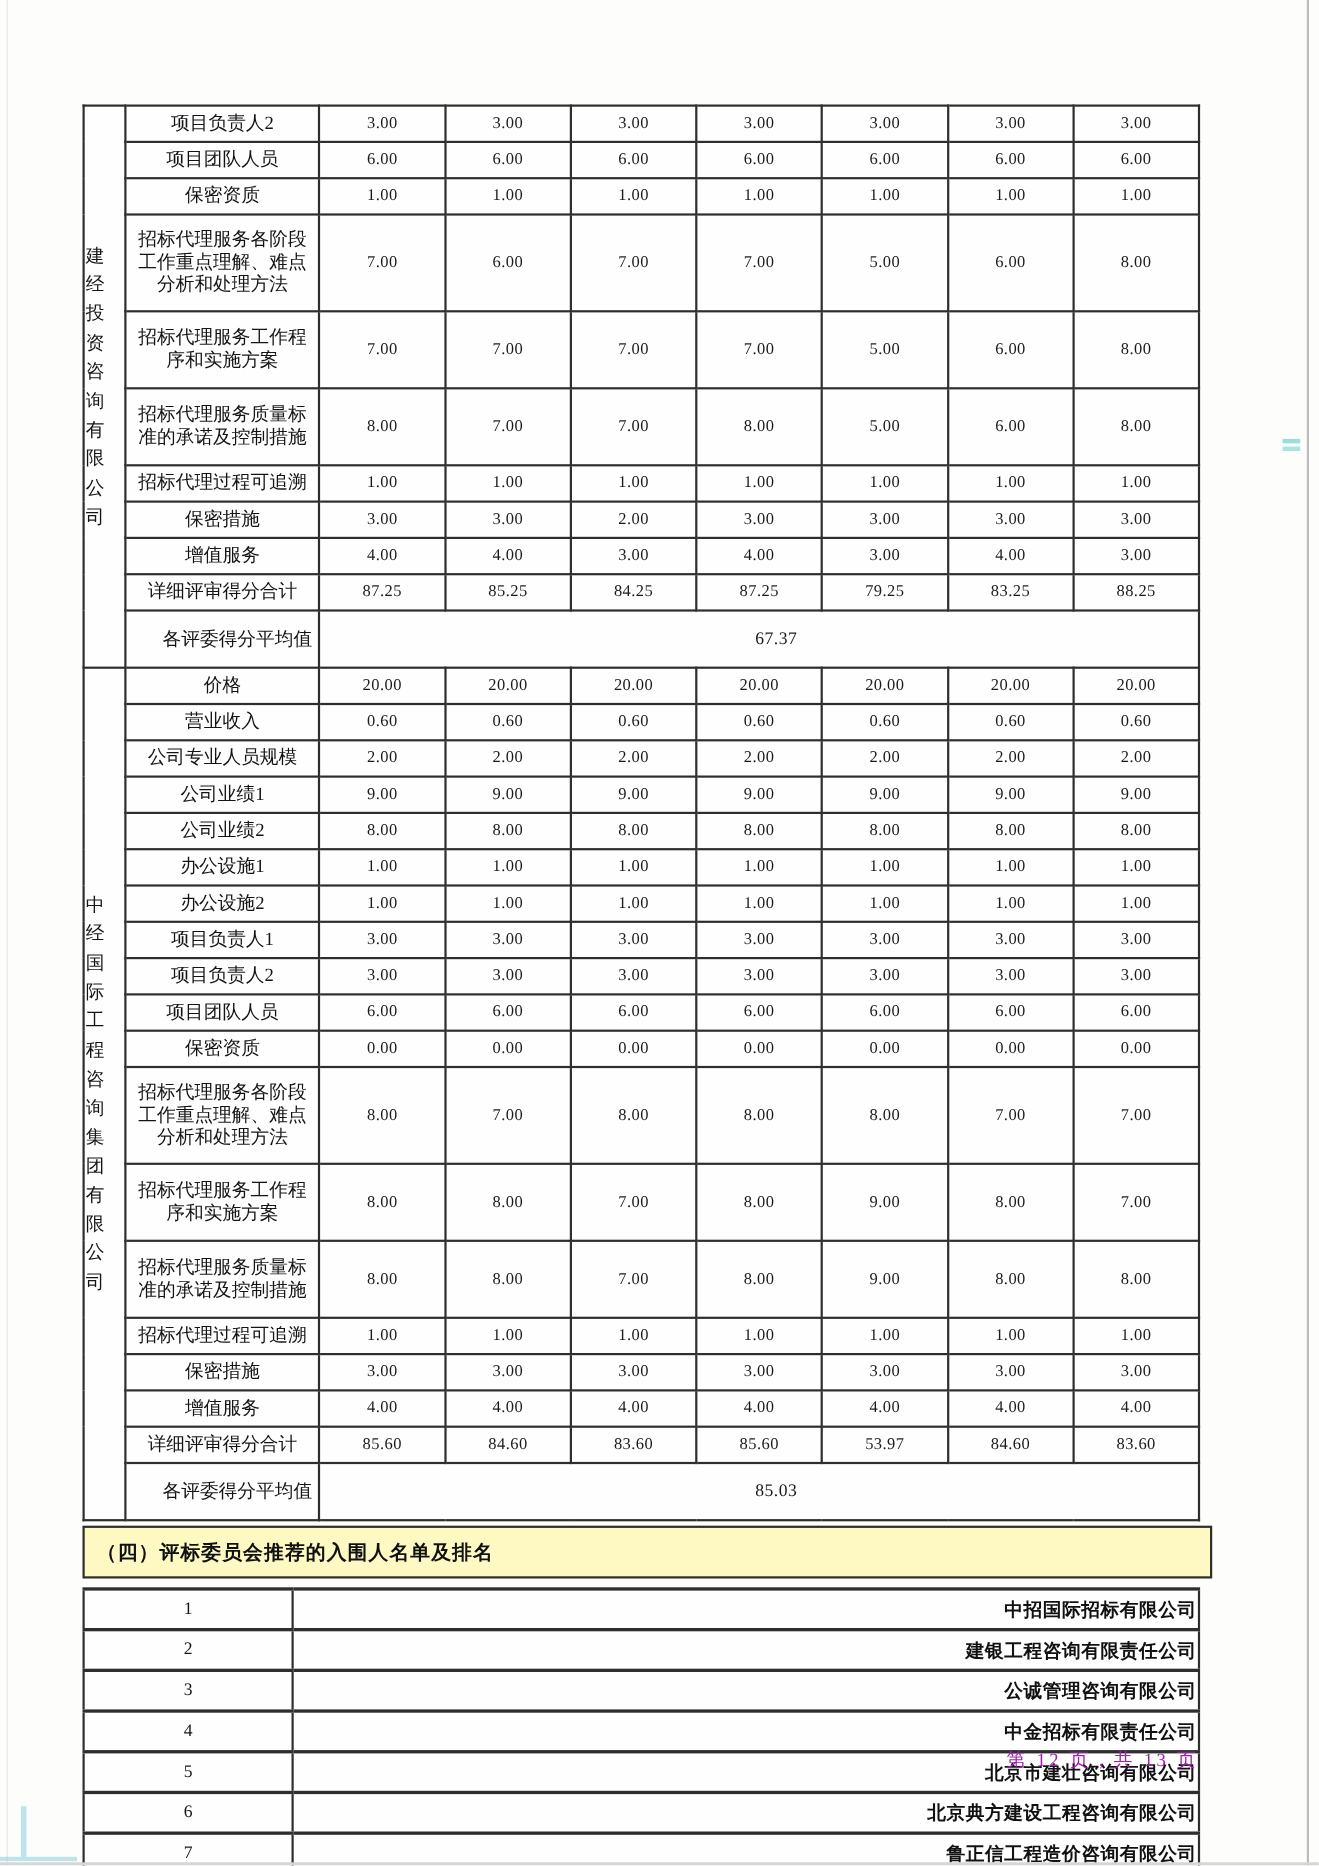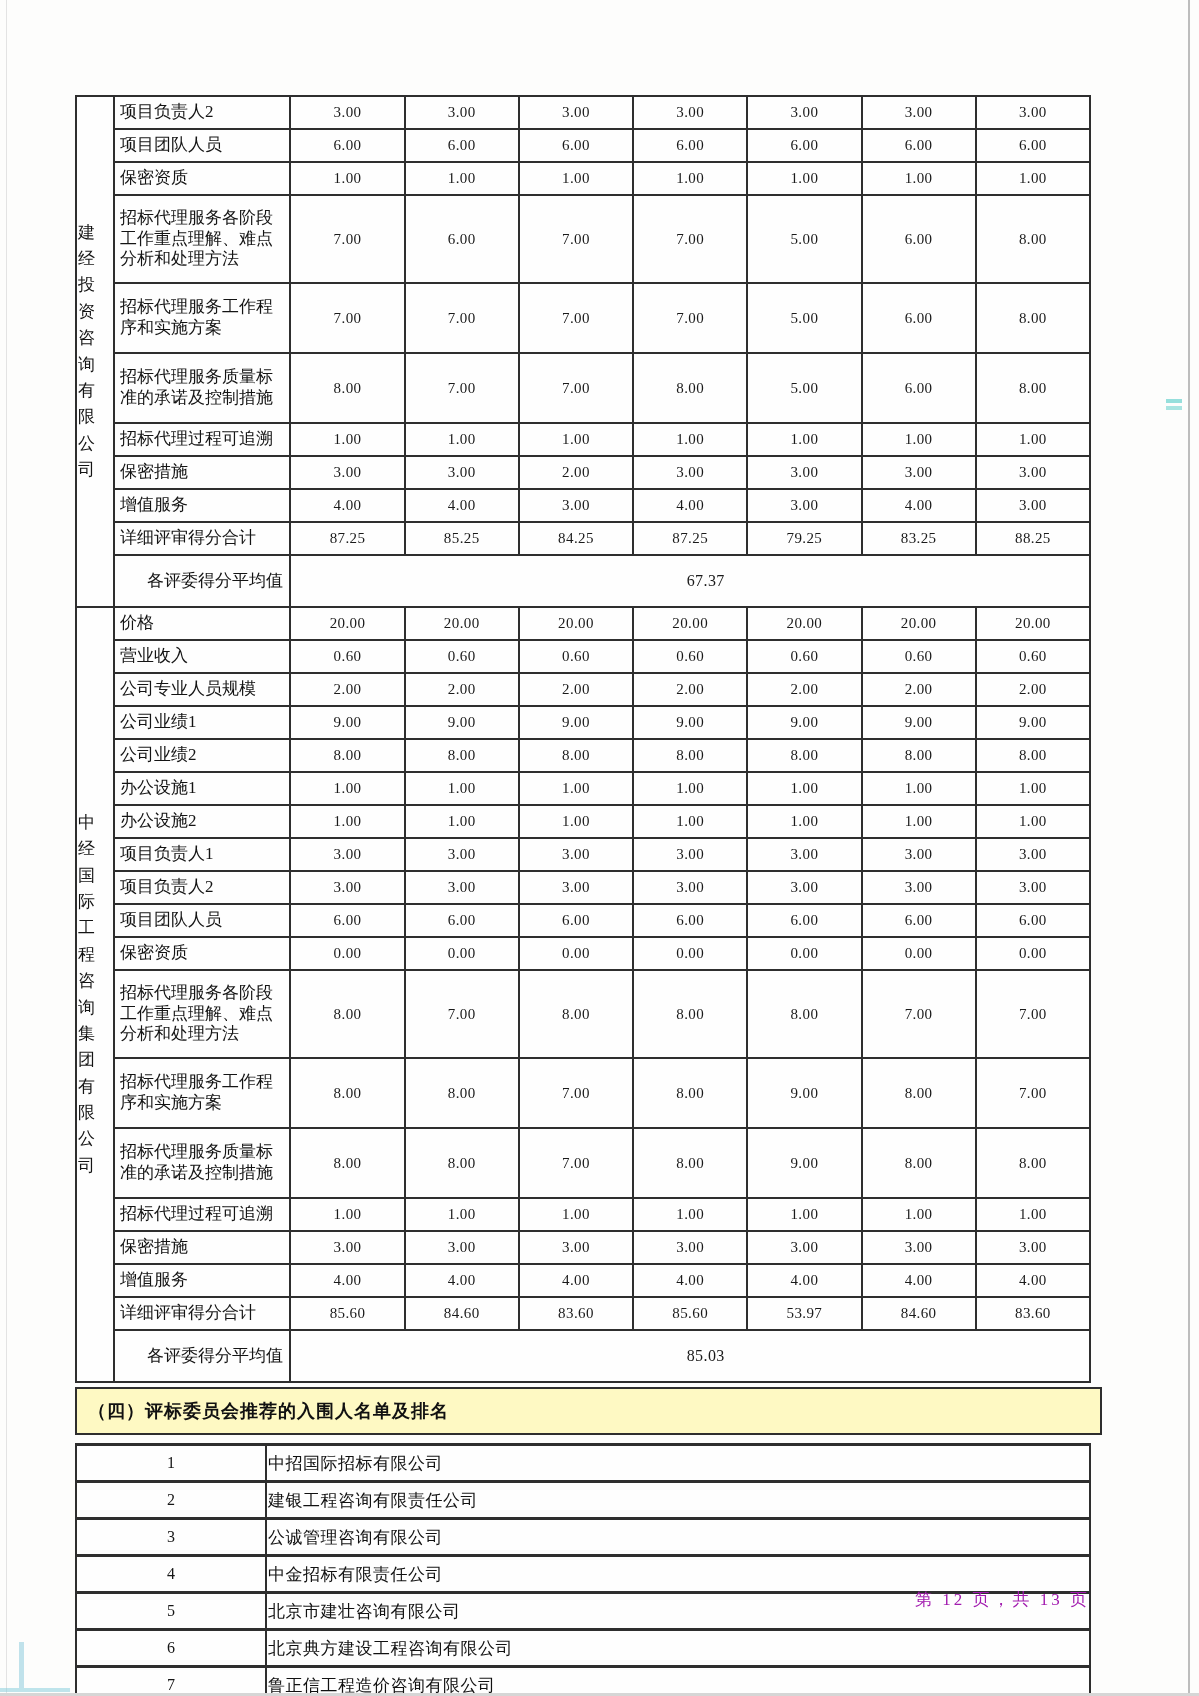--- a/index.html
+++ b/index.html
@@ -9,39 +9,39 @@
     font-family:"Liberation Serif","DejaVu Serif",serif;
   }
   .content{ position:absolute; left:75px; top:95px; width:1016px; }
 
   table.score{ border-collapse:collapse; width:1016px; table-layout:fixed; background:#fefefe; }
   table.score td{ border:2px solid #2e2e2e; overflow:hidden; }
   col.c-comp{ width:38px; }
   col.c-label{ width:176px; }
   col.c-val{ width:114px; }
   td.company{ padding:0 1px; font-size:17px; line-height:1.55; vertical-align:middle; letter-spacing:1px; color:#141414; }
-  td.label{ font-size:17px; line-height:1.22; padding:2px 5px; text-align:left; vertical-align:middle; color:#141414; }
+  td.label{ font-size:17px; line-height:1.22; padding:2px 5px; text-align:center; vertical-align:middle; color:#141414; }
   td.val{ font-size:15px; text-align:center; vertical-align:middle; letter-spacing:.4px; color:#1a1a1a; font-family:"Liberation Serif","DejaVu Serif",serif; }
   tr.r1 td{ height:27px; }
   tr.r2 td{ height:64px; }
   tr.r3 td{ height:82px; }
   tr.ravg td{ height:46px;padding-left:32px; }
   td.avg{ font-size:16px; }
 
   .sec-title-box{
     margin-top:4px; width:1012px; height:44px; border:2px solid #2e2e2e;
     display:flex; align-items:center; padding-left:11px; box-sizing:content-box;
     font-size:18px; font-weight:bold; letter-spacing:1px; color:#111; background:#fef9c3;
   }
 
   table.rank{ border-collapse:collapse; width:1016px; table-layout:fixed; margin-top:8px; background:#fefefe; }
   table.rank td{ border:3px solid #2e2e2e; border-left-width:2px; border-right-width:2px; height:32px; vertical-align:middle; overflow:hidden; }
   col.c-rank{ width:190px; }
   td.rank-no{ text-align:center; font-size:16px; color:#161616; }
-  td.cname{ text-align:left; font-size:17px; letter-spacing:.5px; color:#111; font-weight:normal; }
+  td.cname{ text-align:right; font-size:17px; letter-spacing:.5px; color:#111; font-weight:bold; }
 
   .footer{
     position:absolute; left:0; top:1588px; width:1090px; text-align:right;
     font-size:17px; letter-spacing:3px; color:#a21caf;
   }
 
   
   .edge-right{ position:absolute; top:0; left:1188px; width:2px; height:1696px; background:#bdbdbd; }
   .edge-left{ position:absolute; top:0; left:6px; width:1px; height:1696px; background:#e3e3e3; }
   .edge-bottom{ position:absolute; left:0; top:1693px; width:1199px; height:3px; background:#d6d6d6; }

